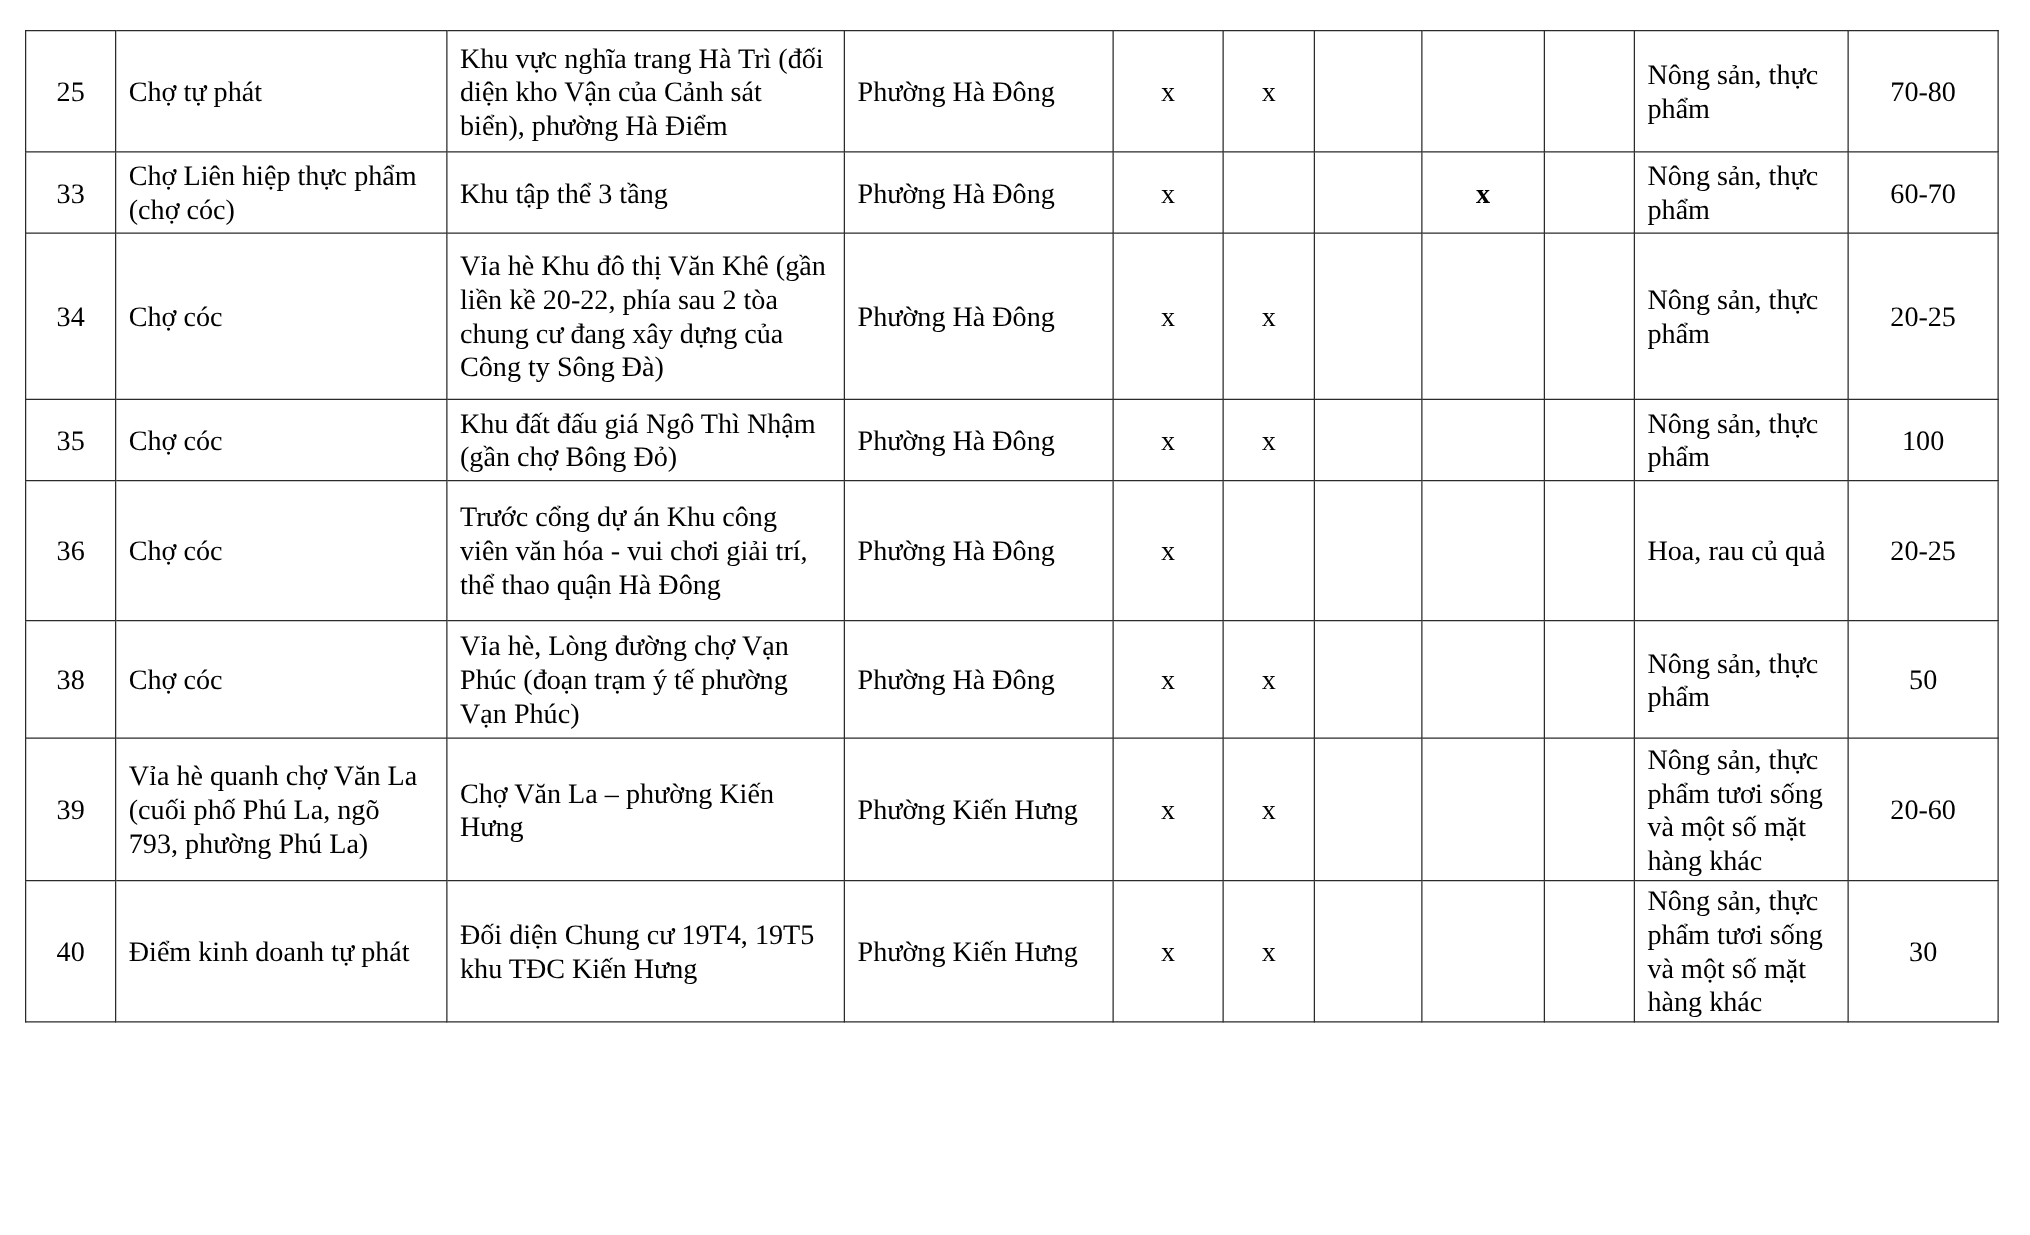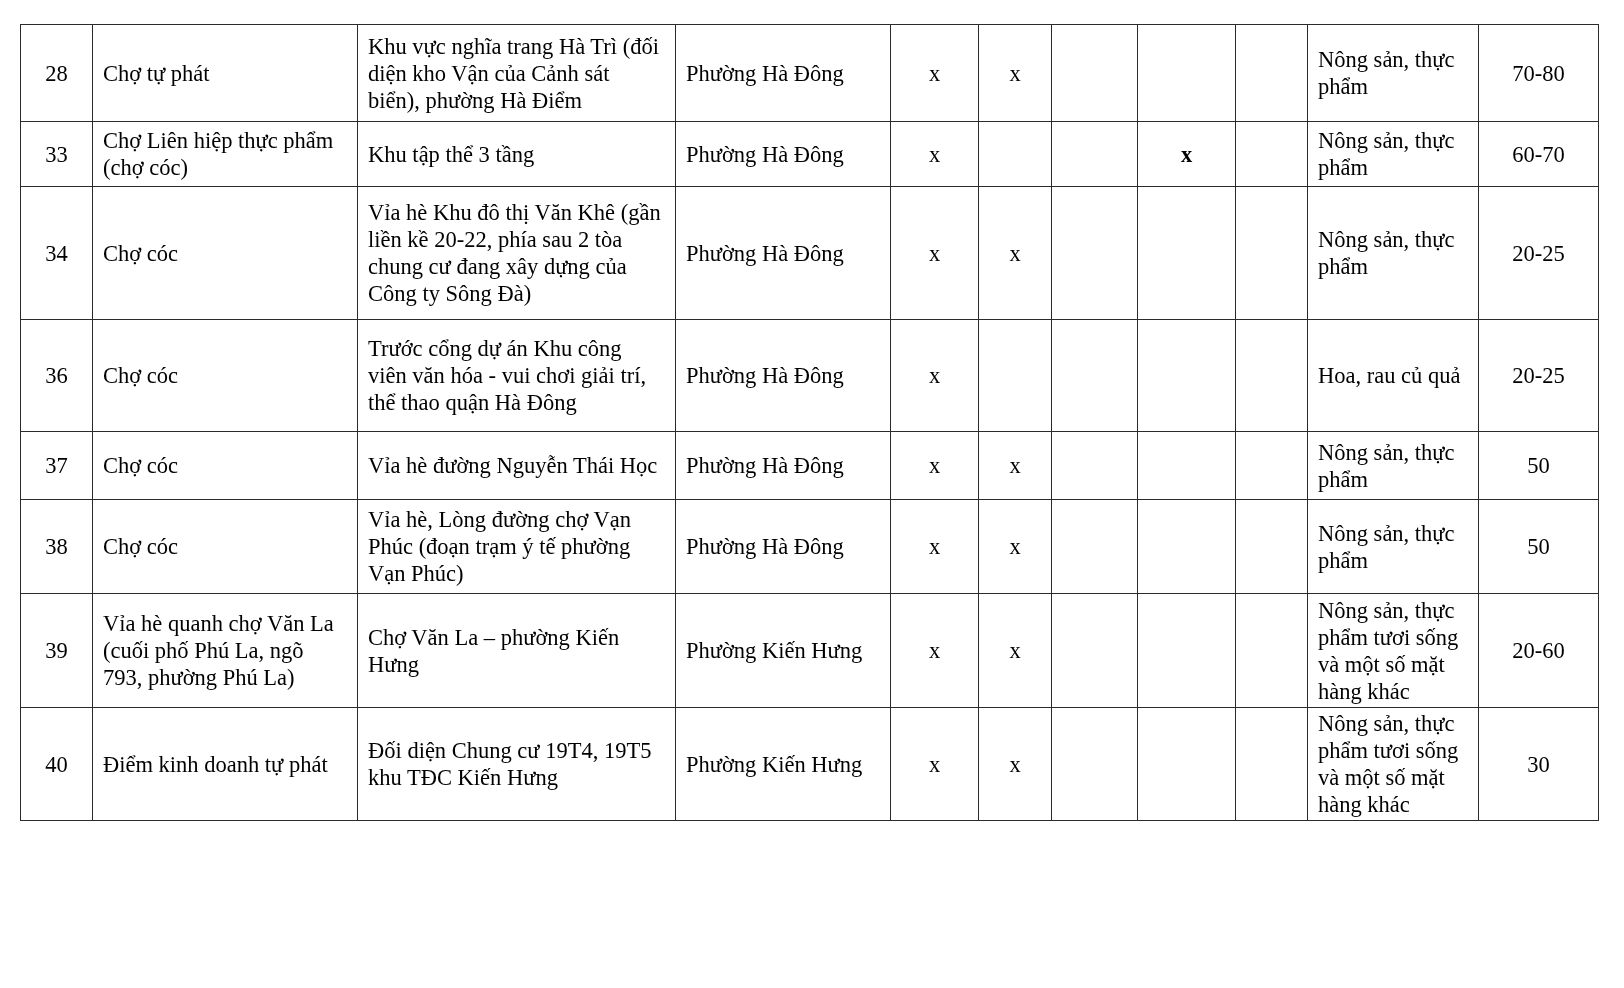--- a/index.html
+++ b/index.html
@@ -34,21 +34,21 @@
     <col style="width:88px">
       <col style="width:73px">
       <col style="width:86px">
       <col style="width:98px">
     <col style="width:72px">
       <col style="width:171px">
       <col style="width:120px">
   </colgroup>
   <tbody id="tbody">
       <tr style="height: 97px;">
-    <td class="c-num">28</td>
+    <td class="c-num">25</td>
     <td class="c-name">Chợ tự phát</td>
     <td class="c-loc">Khu vực nghĩa trang Hà Trì (đối diện kho Vận của Cảnh sát biển), phường Hà Điểm</td>
     <td class="c-ward">Phường Hà Đông</td>
     <td class="c-mark">x</td>
     <td class="c-mark">x</td>
     <td class="c-mark"></td>
     <td class="c-mark"></td>
     <td class="c-mark"></td>
     <td class="c-goods">Nông sản, thực phẩm</td>
     <td class="c-qty">70-80</td>
@@ -72,45 +72,45 @@
     <td class="c-loc">Vỉa hè Khu đô thị Văn Khê (gần liền kề 20-22, phía sau 2 tòa chung cư đang xây dựng của Công ty Sông Đà)</td>
     <td class="c-ward">Phường Hà Đông</td>
     <td class="c-mark">x</td>
     <td class="c-mark">x</td>
     <td class="c-mark"></td>
     <td class="c-mark"></td>
     <td class="c-mark"></td>
     <td class="c-goods">Nông sản, thực phẩm</td>
     <td class="c-qty">20-25</td>
   </tr>
+      <tr style="height: 65px;">
+    <td class="c-num">35</td>
+    <td class="c-name">Chợ cóc</td>
+    <td class="c-loc">Khu đất đấu giá Ngô Thì Nhậm (gần chợ Bông Đỏ)</td>
+    <td class="c-ward">Phường Hà Đông</td>
+    <td class="c-mark">x</td>
+    <td class="c-mark">x</td>
+    <td class="c-mark"></td>
+    <td class="c-mark"></td>
+    <td class="c-mark"></td>
+    <td class="c-goods">Nông sản, thực phẩm</td>
+    <td class="c-qty">100</td>
+  </tr>
       <tr style="height: 112px;">
     <td class="c-num">36</td>
     <td class="c-name">Chợ cóc</td>
     <td class="c-loc">Trước cổng dự án Khu công viên văn hóa - vui chơi giải trí, thể thao quận Hà Đông</td>
     <td class="c-ward">Phường Hà Đông</td>
     <td class="c-mark">x</td>
     <td class="c-mark"></td>
     <td class="c-mark"></td>
     <td class="c-mark"></td>
     <td class="c-mark"></td>
     <td class="c-goods">Hoa, rau củ quả</td>
     <td class="c-qty">20-25</td>
-  </tr>
-      <tr style="height: 68px;">
-    <td class="c-num">37</td>
-    <td class="c-name">Chợ cóc</td>
-    <td class="c-loc">Vỉa hè đường Nguyễn Thái Học</td>
-    <td class="c-ward">Phường Hà Đông</td>
-    <td class="c-mark">x</td>
-    <td class="c-mark">x</td>
-    <td class="c-mark"></td>
-    <td class="c-mark"></td>
-    <td class="c-mark"></td>
-    <td class="c-goods">Nông sản, thực phẩm</td>
-    <td class="c-qty">50</td>
   </tr>
       <tr style="height: 94px;">
     <td class="c-num">38</td>
     <td class="c-name">Chợ cóc</td>
     <td class="c-loc">Vỉa hè, Lòng đường chợ Vạn Phúc (đoạn trạm ý tế phường Vạn Phúc)</td>
     <td class="c-ward">Phường Hà Đông</td>
     <td class="c-mark">x</td>
     <td class="c-mark">x</td>
     <td class="c-mark"></td>
     <td class="c-mark"></td>

